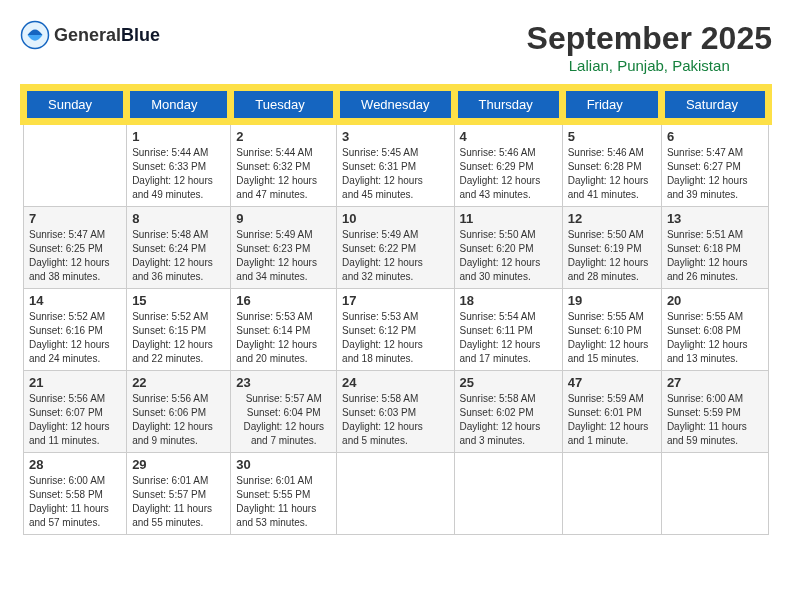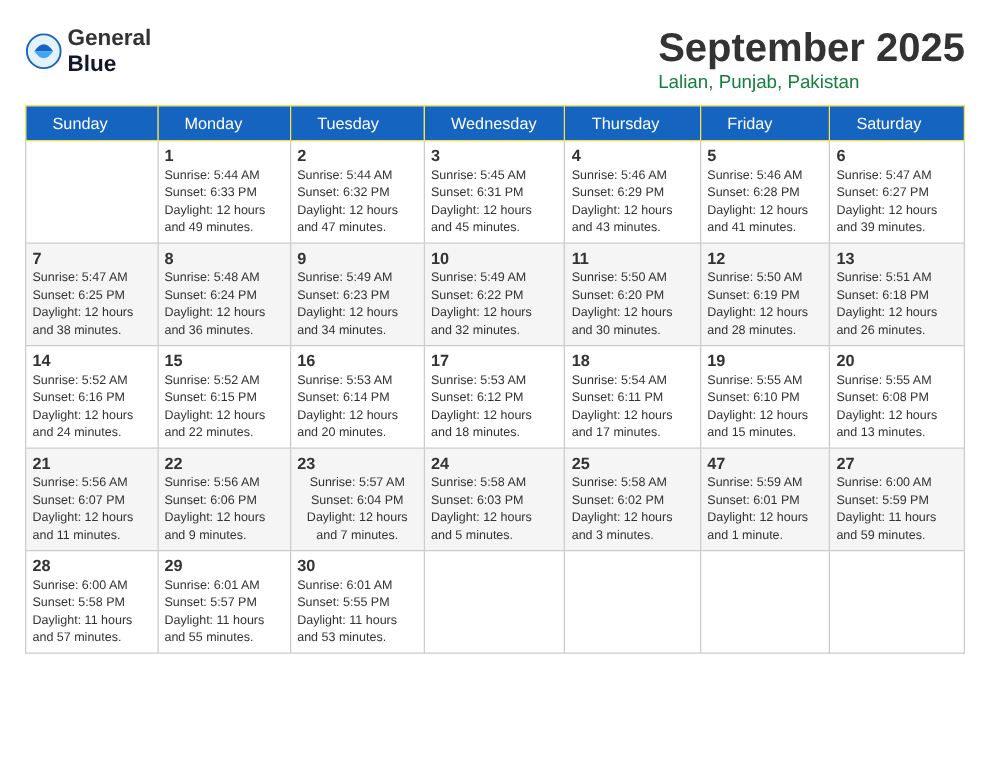--- a/index.html
+++ b/index.html
@@ -15,33 +15,32 @@
       justify-content: space-between;
       align-items: flex-start;
       margin-bottom: 10px;
     }
     .logo {
       display: flex;
       align-items: center;
     }
     .logo-text {
       display: flex;
-      flex-direction: column;
       font-size: 18px;
       font-weight: bold;
     }
     .logo-general { color: #333; }
     .logo-blue { color: #0f172a; }
     .logo-icon {
       width: 30px;
       height: 30px;
       margin-right: 4px;
     }
     .title-block {
-      text-align: left;
+      text-align: center;
     }
     .month-title {
       font-size: 32px;
       font-weight: bold;
       color: #333;
     }
     .location {
       font-size: 15px;
       color: #15803d;
     }
@@ -52,21 +51,21 @@
     }
     .calendar thead tr {
       background-color: #1565c0;
       color: #fff;
     }
     .calendar thead th {
       padding: 6px 21px;
       text-align: left;
       font-size: 13px;
       font-weight: normal;
-      border: 1px solid #fde047;
+      border: 7px solid #fde047;
     }
     .calendar tbody td {
       border: 1px solid #ccc;
       vertical-align: top;
       padding: 4px 5px;
       width: 113px;
       min-height: 80px;
     }
     .calendar tbody tr:nth-child(odd) td {
       background-color: #fff;

